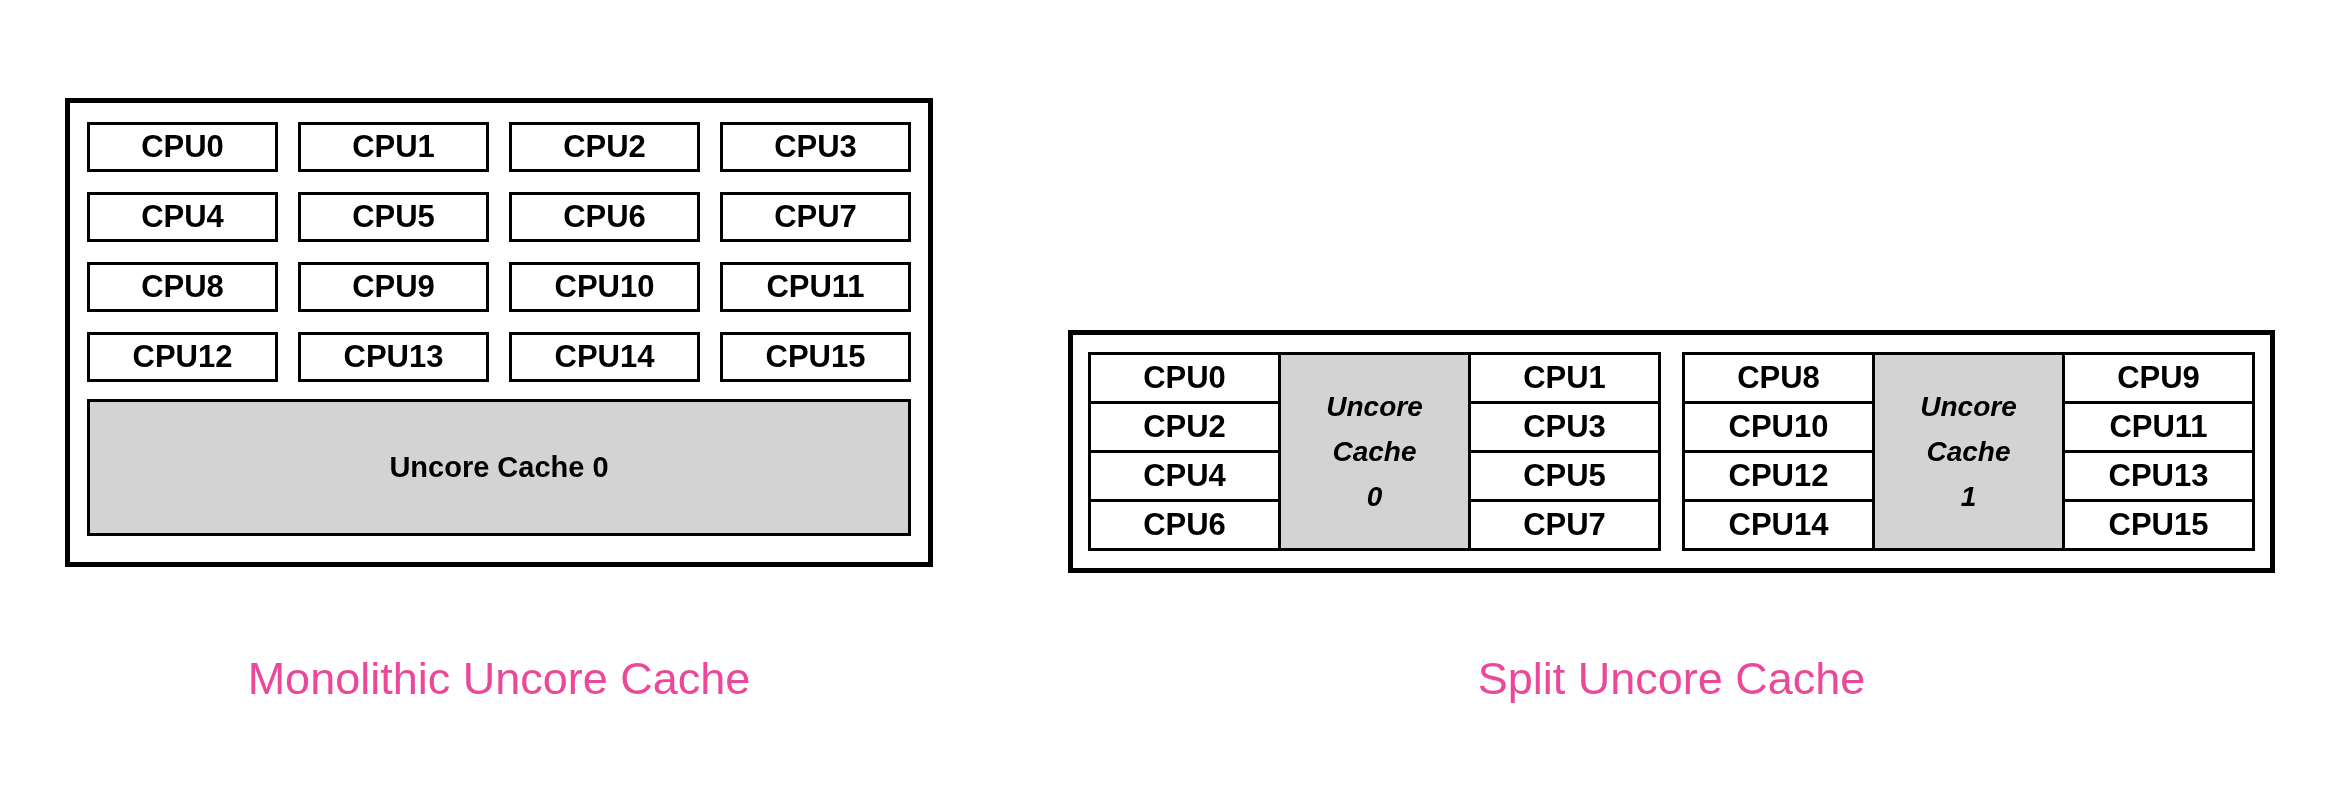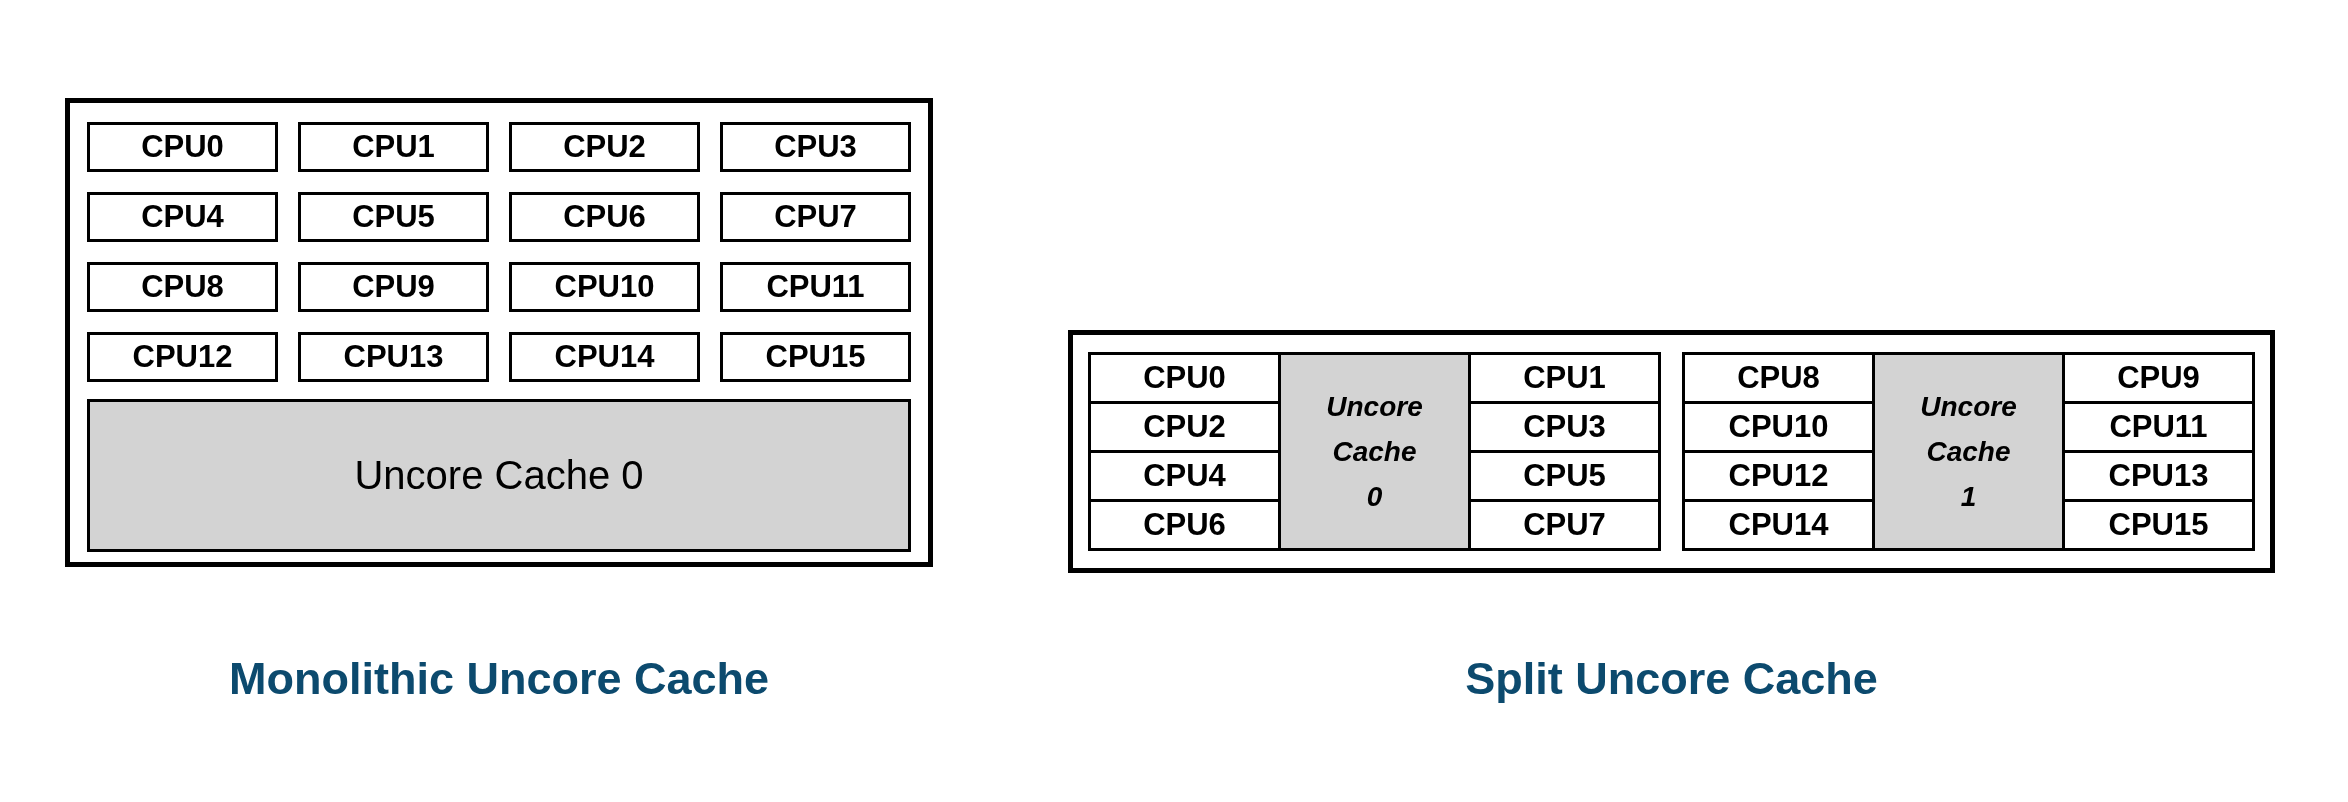--- a/index.html
+++ b/index.html
@@ -40,29 +40,29 @@
     background: #ffffff;
     display: flex;
     align-items: center;
     justify-content: center;
     font-weight: bold;
     font-size: 31px;
     color: #000000;
   }
   .mono-cache {
     margin-top: 17px;
-    height: 153px;
+    height: 137px;
     border: 3px solid #000000;
     box-sizing: border-box;
     background: #d3d3d3;
     display: flex;
     align-items: center;
     justify-content: center;
-    font-weight: normal;
-    font-size: 40px;
+    font-weight: bold;
+    font-size: 29px;
     color: #000000;
   }
 
   
   .split-box {
     position: absolute;
     left: 1068px; top: 320px;
     width: 1207px; height: 243px;
     border: 5px solid #000000;
     box-sizing: border-box;
@@ -111,23 +111,23 @@
     line-height: 45px;
     color: #000000;
     text-align: center;
     font-style: italic;
   }
 
   
   .caption {
     position: absolute;
     text-align: center;
-    font-weight: bold;
+    font-weight: normal;
     font-size: 45px;
-    color: #0c4a6e;
+    color: #ec4899;
     white-space: nowrap;
   }
   .caption-mono { left: 65px; top: 643px; width: 868px; }
   .caption-split { left: 1068px; top: 643px; width: 1207px; }
 </style>
 </head>
 <body>
 
 <div class="canvas">
 

